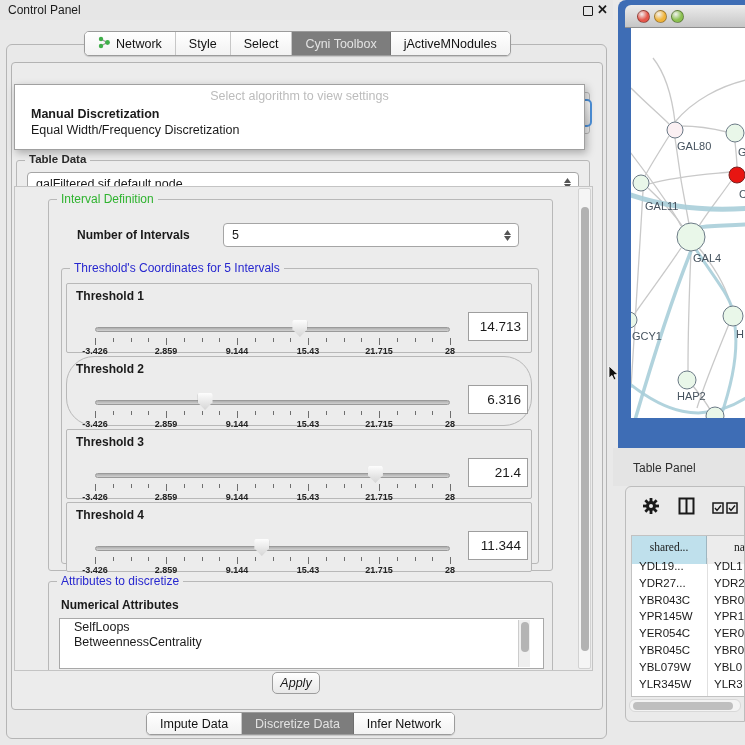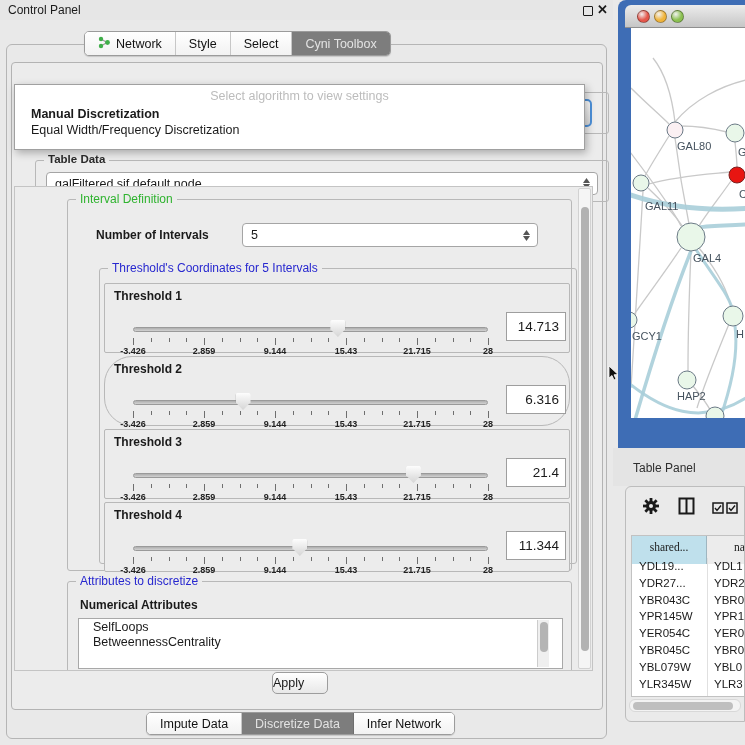--- a/index.html
+++ b/index.html
@@ -21,21 +21,21 @@
   .seg:last-child { border-right:none; }
   .seg.sel { background:#7d7d7d; color:#e3e3e3; border-right-color:#6e6e6e; }
   #top-tabs { left:84px; top:31px; height:25px; }
   #bottom-tabs { left:146px; top:712px; height:23px; }
 
   #cp-outer { left:6px; top:44px; width:601px; height:695px; border:1px solid #b5b5b5;
               border-radius:6px; background:#e9e9e9; }
   #cp-inner { left:11px; top:62px; width:592px; height:648px; border:1px solid #b3b3b3;
               border-radius:4px; background:#ececec; }
 
-  .fieldset { position:absolute; border:1px solid #b8b8b8; border-radius:3px;margin-left:19px; }
+  .fieldset { position:absolute; border:1px solid #b8b8b8; border-radius:3px; }
   .legend { position:absolute; top:-8px; left:8px; background:#ececec; padding:0 4px;
             font-size:11.5px; font-weight:bold; white-space:nowrap; }
   .legend.green { color:#2fb32f; font-weight:normal; font-size:12px; }
   .legend.blue  { color:#2727cf; font-weight:normal; font-size:12px; }
   .legend.dark  { color:#2a2a2a; }
 
   .combo { position:absolute; background:#fff; border:1px solid #a5a5a5; border-radius:4px;
            font-size:12.5px; display:flex; align-items:center; padding-left:8px;
            box-shadow:inset 0 1px 0 #fff; }
   .combo .arrows { position:absolute; right:7px; top:0; height:100%; display:flex;
@@ -71,23 +71,23 @@
   #attr-thumb { position:absolute; left:1.5px; top:2px; width:8px; height:30px;
                 background:#b4b4b4; border-radius:4px; }
 
   
   #viewport { left:14px; top:186px; width:579px; height:485px; border:1px solid #c4c4c4;
               background:#ececec; overflow:hidden; }
   #v-scroll { left:578px; top:188px; width:13px; height:481px; background:#f5f5f5;
               border:1px solid #d2d2d2; border-radius:2px; }
   #v-thumb  { left:2px; top:18px; width:8px; height:444px; background:#b2b2b2; border-radius:4px; }
 
-  #apply-btn { left:272px; top:672px; width:56px; height:22px; border:1px solid #9d9d9d;
+  #apply-btn { left:272px; top:672px; width:48px; height:22px; border:1px solid #9d9d9d;
                border-radius:5px; background:linear-gradient(#ffffff,#e8e8e8);
-               font-size:12.5px; text-align:left; line-height:20px; }
+               font-size:12.5px; text-align:center; line-height:20px;font-style:italic; }
 
   
   #algo-popup { left:14px; top:84px; width:571px; height:66px; background:#fff;
                 border:1px solid #a0a0a0; box-shadow:2px 3px 8px rgba(0,0,0,.28); z-index:40; }
   #algo-prompt { position:absolute; left:0; right:0; top:4px; text-align:center;
                  color:#bcbcbc; font-size:12.5px; }
   .algo-item { position:absolute; left:16px; font-size:12.5px; white-space:nowrap; }
   .algo-item.bold { font-weight:bold; }
   #algo-combo-btn { left:566px; top:99px; width:26px; height:28px; border:2px solid #4d90d9;
                     border-radius:5px; background:linear-gradient(#fdfdfd,#dcdcdc); z-index:30; }
@@ -144,20 +144,23 @@
       <span>Network</span>
     </div>
     <div class="seg">
       <span>Style</span>
     </div>
     <div class="seg">
       <span>Select</span>
     </div>
     <div class="seg sel">
       <span>Cyni Toolbox</span>
+    </div>
+    <div class="seg">
+      <span>jActiveMNodules</span>
     </div>
   </div>
 
 <div class="fieldset" style="left:16px; top:92px; width:574px; height:42px; z-index:1;">
   <span class="legend dark">Discretization Algorithm</span>
 </div>
 <div class="abs" id="algo-combo-btn"></div>
 <div class="abs" id="algo-popup">
   <div id="algo-prompt">Select algorithm to view settings</div>
   <div id="algo-items">

